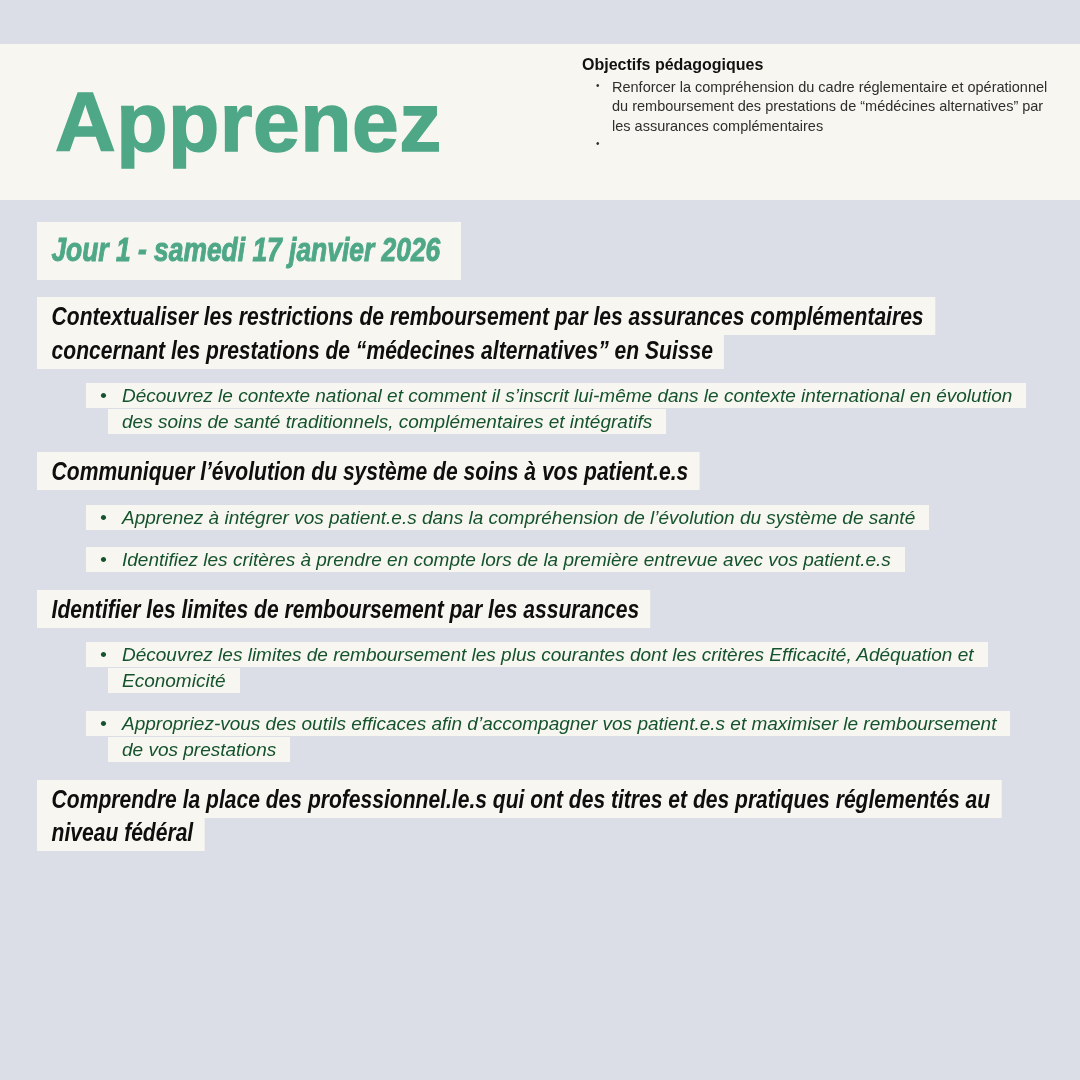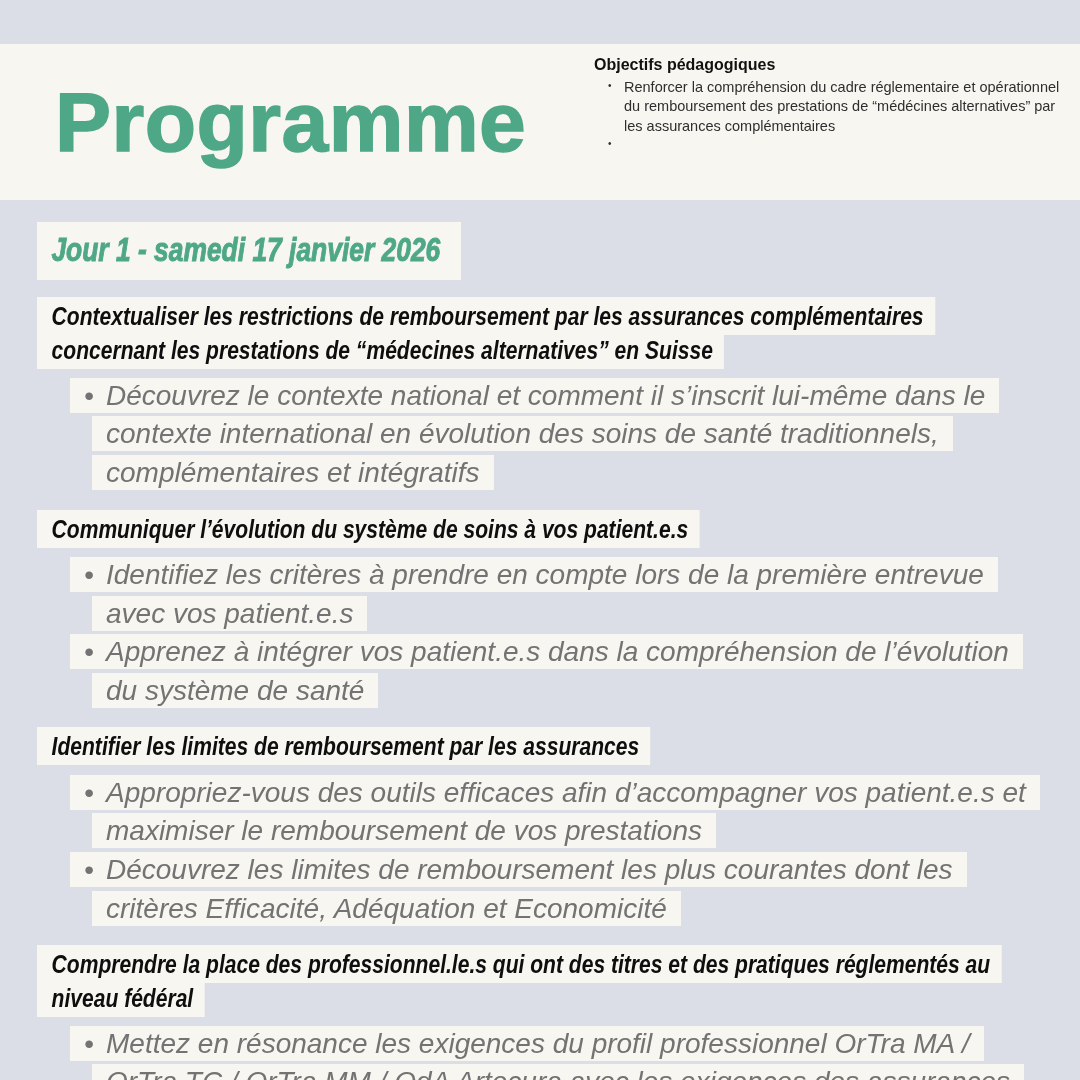--- a/index.html
+++ b/index.html
@@ -25,21 +25,21 @@
     font-size: 84px;
     font-weight: 700;
     letter-spacing: 0.5px;
     color: #4EA888;
     -webkit-text-stroke: 1.5px #4EA888;
     line-height: 1;
     white-space: nowrap;
   }
   .objectives {
     margin-left: auto;
-    margin-right: 16px;
+    margin-right: 28px;
     width: 470px;
     align-self: flex-start;
     margin-top: 12px;
   }
   .objectives-heading {
     font-size: 16px;
     font-weight: 700;
     color: #111111;
     margin: 0 0 4px 0;
   }
@@ -88,70 +88,67 @@
   }
   .sec-heading .hl {
     background: #F8F6F0;
     padding: 4px 14px 4px 18px;
     -webkit-box-decoration-break: clone;
     box-decoration-break: clone;
   }
 
   .bullet-list { margin: 10px 0 0 33px; max-width: 962px; }
   .bullet {
-    margin: 0;
+    margin: 16px;
     padding-left: 22px;
     text-indent: -22px;
-    font-size: 28px;
+    font-size: 19px;
     line-height: 1.38;
-    color: #737373;
+    color: #14532d;
   }
   .bullet .hl {
     background: #F8F6F0;
     padding: 2px 14px;
     -webkit-box-decoration-break: clone;
     box-decoration-break: clone;
   }
   .bullet .dot {
     display: inline-block;
     width: 22px;
     text-indent: 0;
   }
 </style>
 </head>
 <body>
 
 <div class="header-band">
-  <div class="brand-title">Programme</div>
+  <div class="brand-title">Apprenez</div>
   <div class="objectives">
     <p class="objectives-heading">Objectifs pédagogiques</p>
     <p class="obj-item"><span class="obj-dot">•</span><span>Renforcer la compréhension du cadre réglementaire et opérationnel du remboursement des prestations de “médécines alternatives” par les assurances complémentaires</span></p>
     <p class="obj-item"><span class="obj-dot">•</span></p>
   </div>
 </div>
 
 <div class="content">
 
   <div class="day-title">Jour 1 - samedi 17 janvier 2026</div>
 
   <p class="sec-heading"><span class="hl">Contextualiser les restrictions de remboursement par les assurances complémentaires concernant les prestations de “médecines alternatives” en Suisse</span></p>
   <div class="bullet-list">
     <p class="bullet"><span class="hl"><span class="dot">•</span><span>Découvrez le contexte national et comment il s’inscrit lui-même dans le contexte international en évolution des soins de santé traditionnels, complémentaires et intégratifs</span></span></p>
   </div>
 
   <p class="sec-heading"><span class="hl">Communiquer l’évolution du système de soins à vos patient.e.s</span></p>
   <div class="bullet-list">
+    <p class="bullet"><span class="hl"><span class="dot">•</span><span>Apprenez à intégrer vos patient.e.s dans la compréhension de l’évolution du système de santé</span></span></p>
     <p class="bullet"><span class="hl"><span class="dot">•</span><span>Identifiez les critères à prendre en compte lors de la première entrevue avec vos patient.e.s</span></span></p>
-    <p class="bullet"><span class="hl"><span class="dot">•</span><span>Apprenez à intégrer vos patient.e.s dans la compréhension de l’évolution du système de santé</span></span></p>
   </div>
 
   <p class="sec-heading"><span class="hl">Identifier les limites de remboursement par les assurances</span></p>
   <div class="bullet-list">
+    <p class="bullet"><span class="hl"><span class="dot">•</span><span>Découvrez les limites de remboursement les plus courantes dont les critères Efficacité, Adéquation et Economicité</span></span></p>
     <p class="bullet"><span class="hl"><span class="dot">•</span><span>Appropriez-vous des outils efficaces afin d’accompagner vos patient.e.s et maximiser le remboursement de vos prestations</span></span></p>
-    <p class="bullet"><span class="hl"><span class="dot">•</span><span>Découvrez les limites de remboursement les plus courantes dont les critères Efficacité, Adéquation et Economicité</span></span></p>
   </div>
 
   <p class="sec-heading"><span class="hl">Comprendre la place des professionnel.le.s qui ont des titres et des pratiques réglementés au niveau fédéral</span></p>
-  <div class="bullet-list">
-    <p class="bullet"><span class="hl"><span class="dot">•</span><span>Mettez en résonance les exigences du profil professionnel OrTra MA / OrTra TC / OrTra MM / OdA Artecura avec les exigences des assurances complémentaires</span></span></p>
-  </div>
 
 </div>
 
 </body></html>

